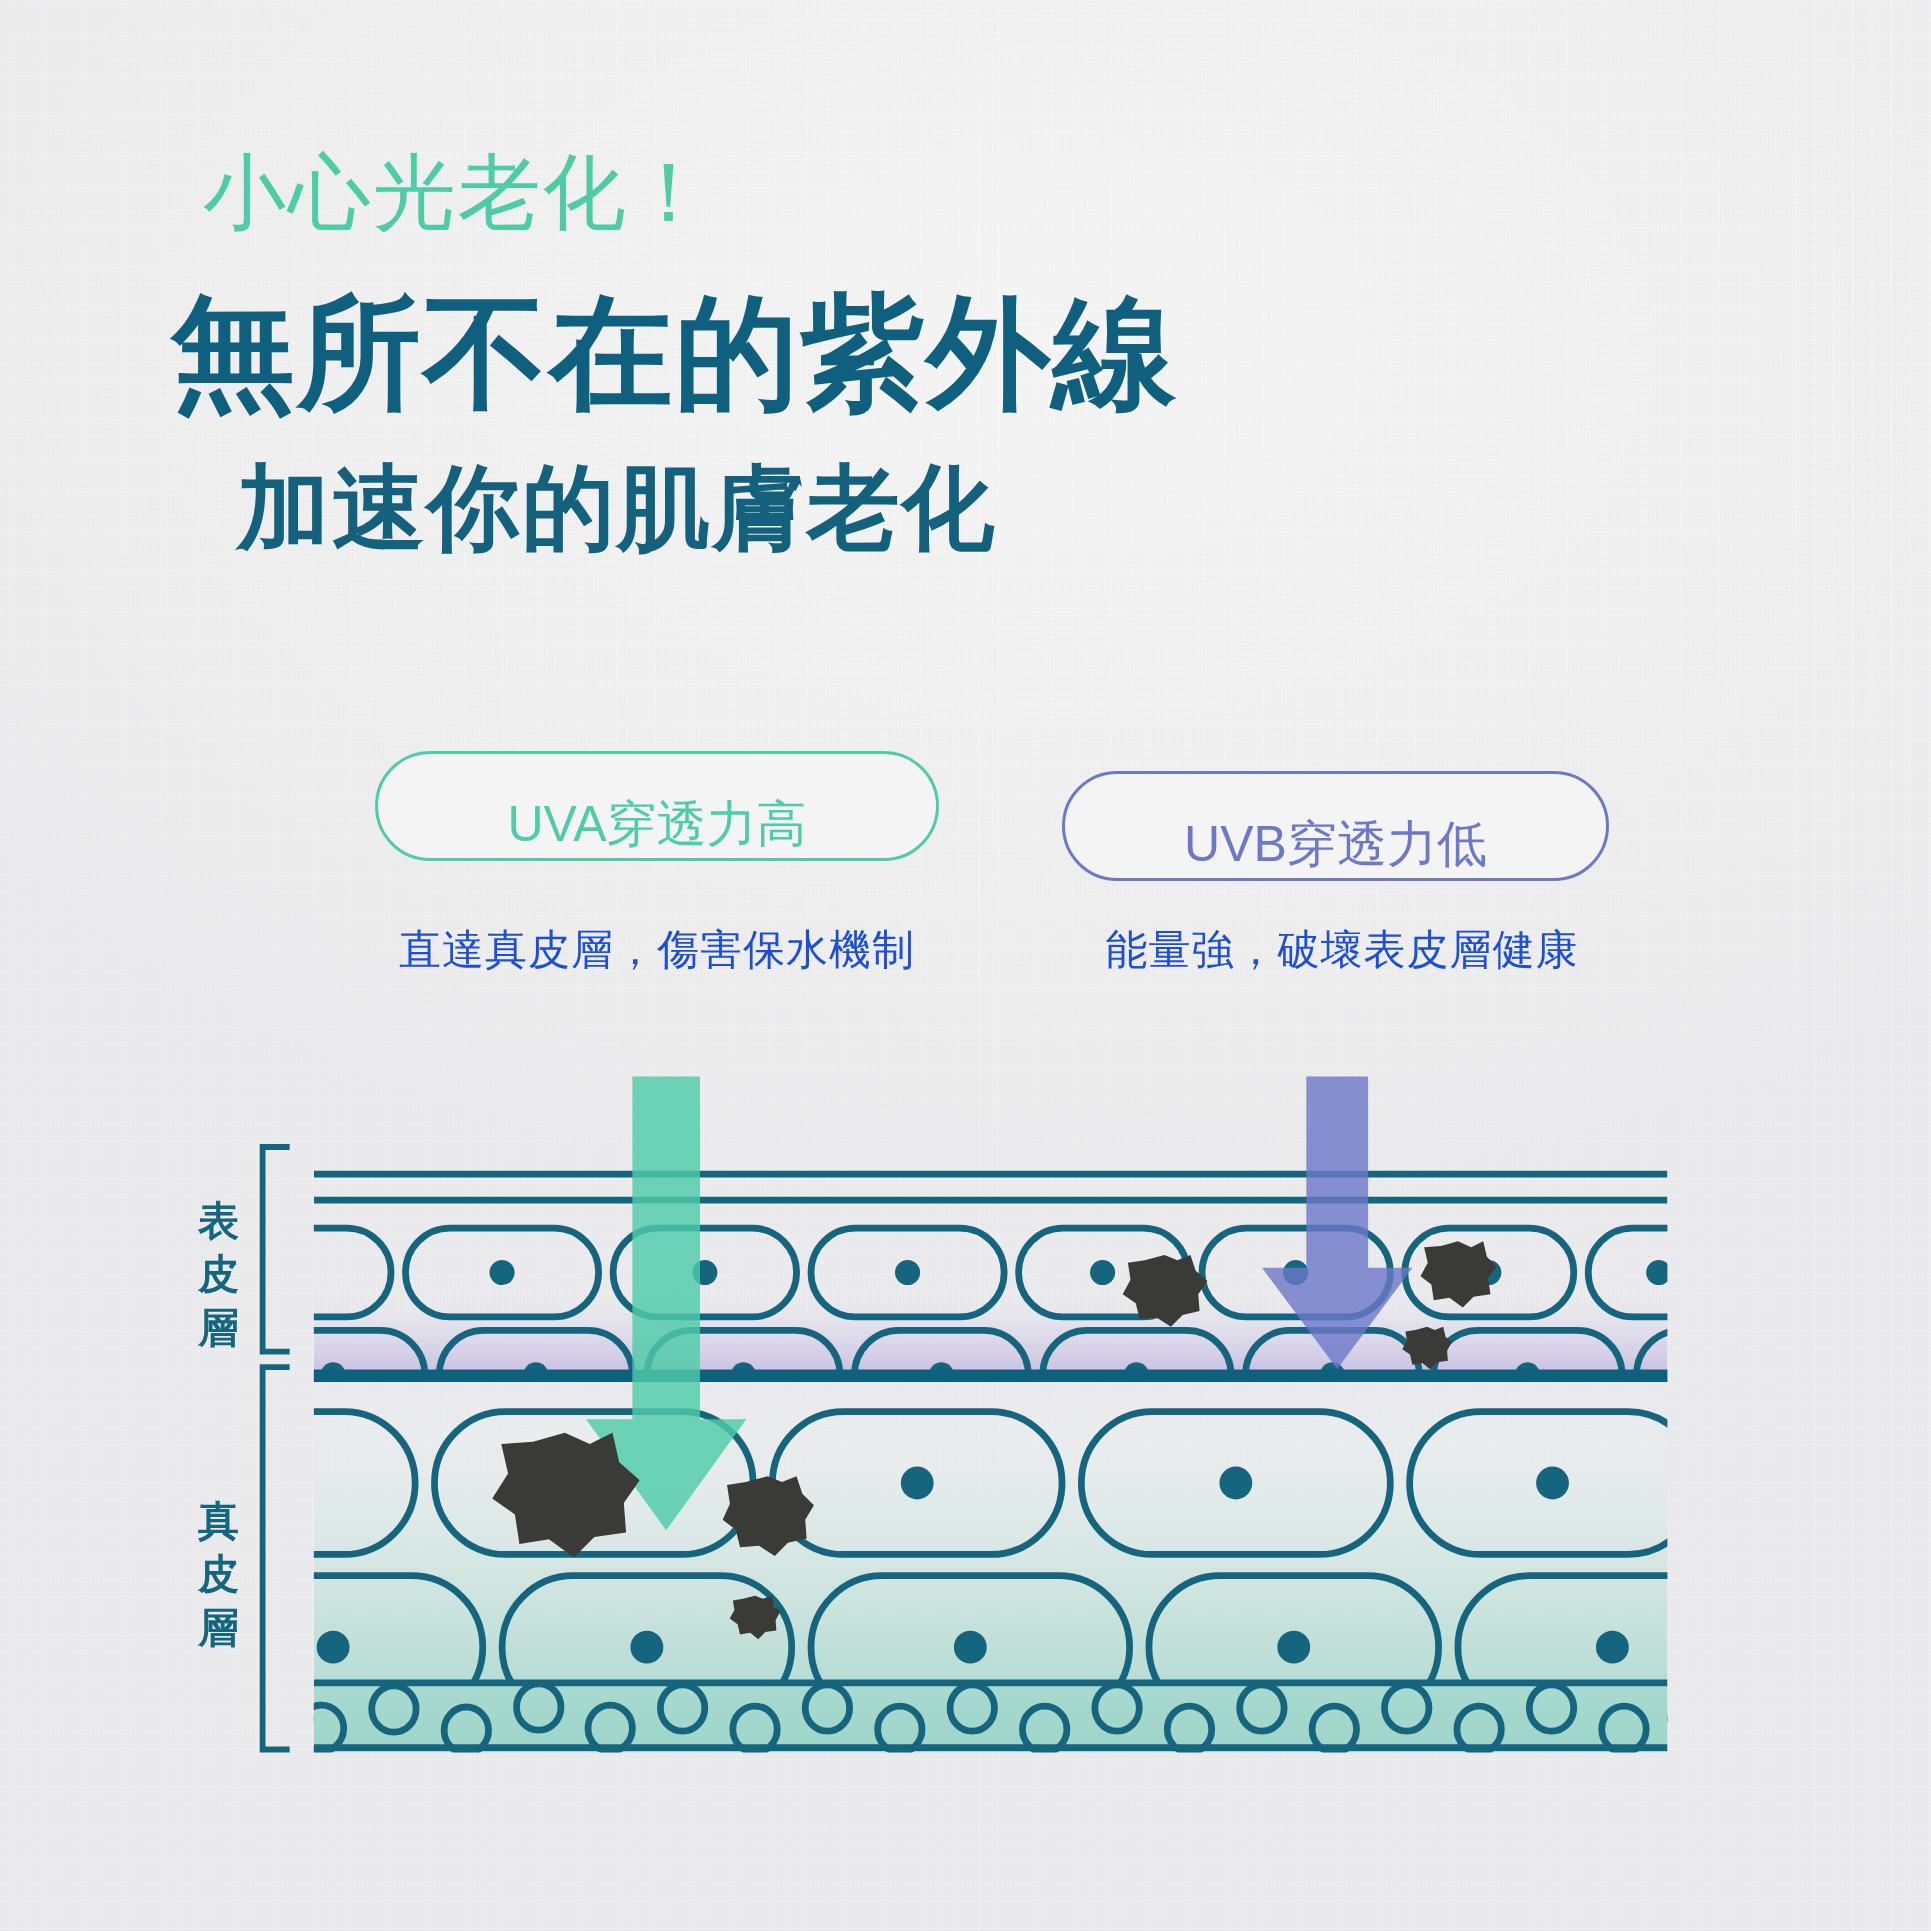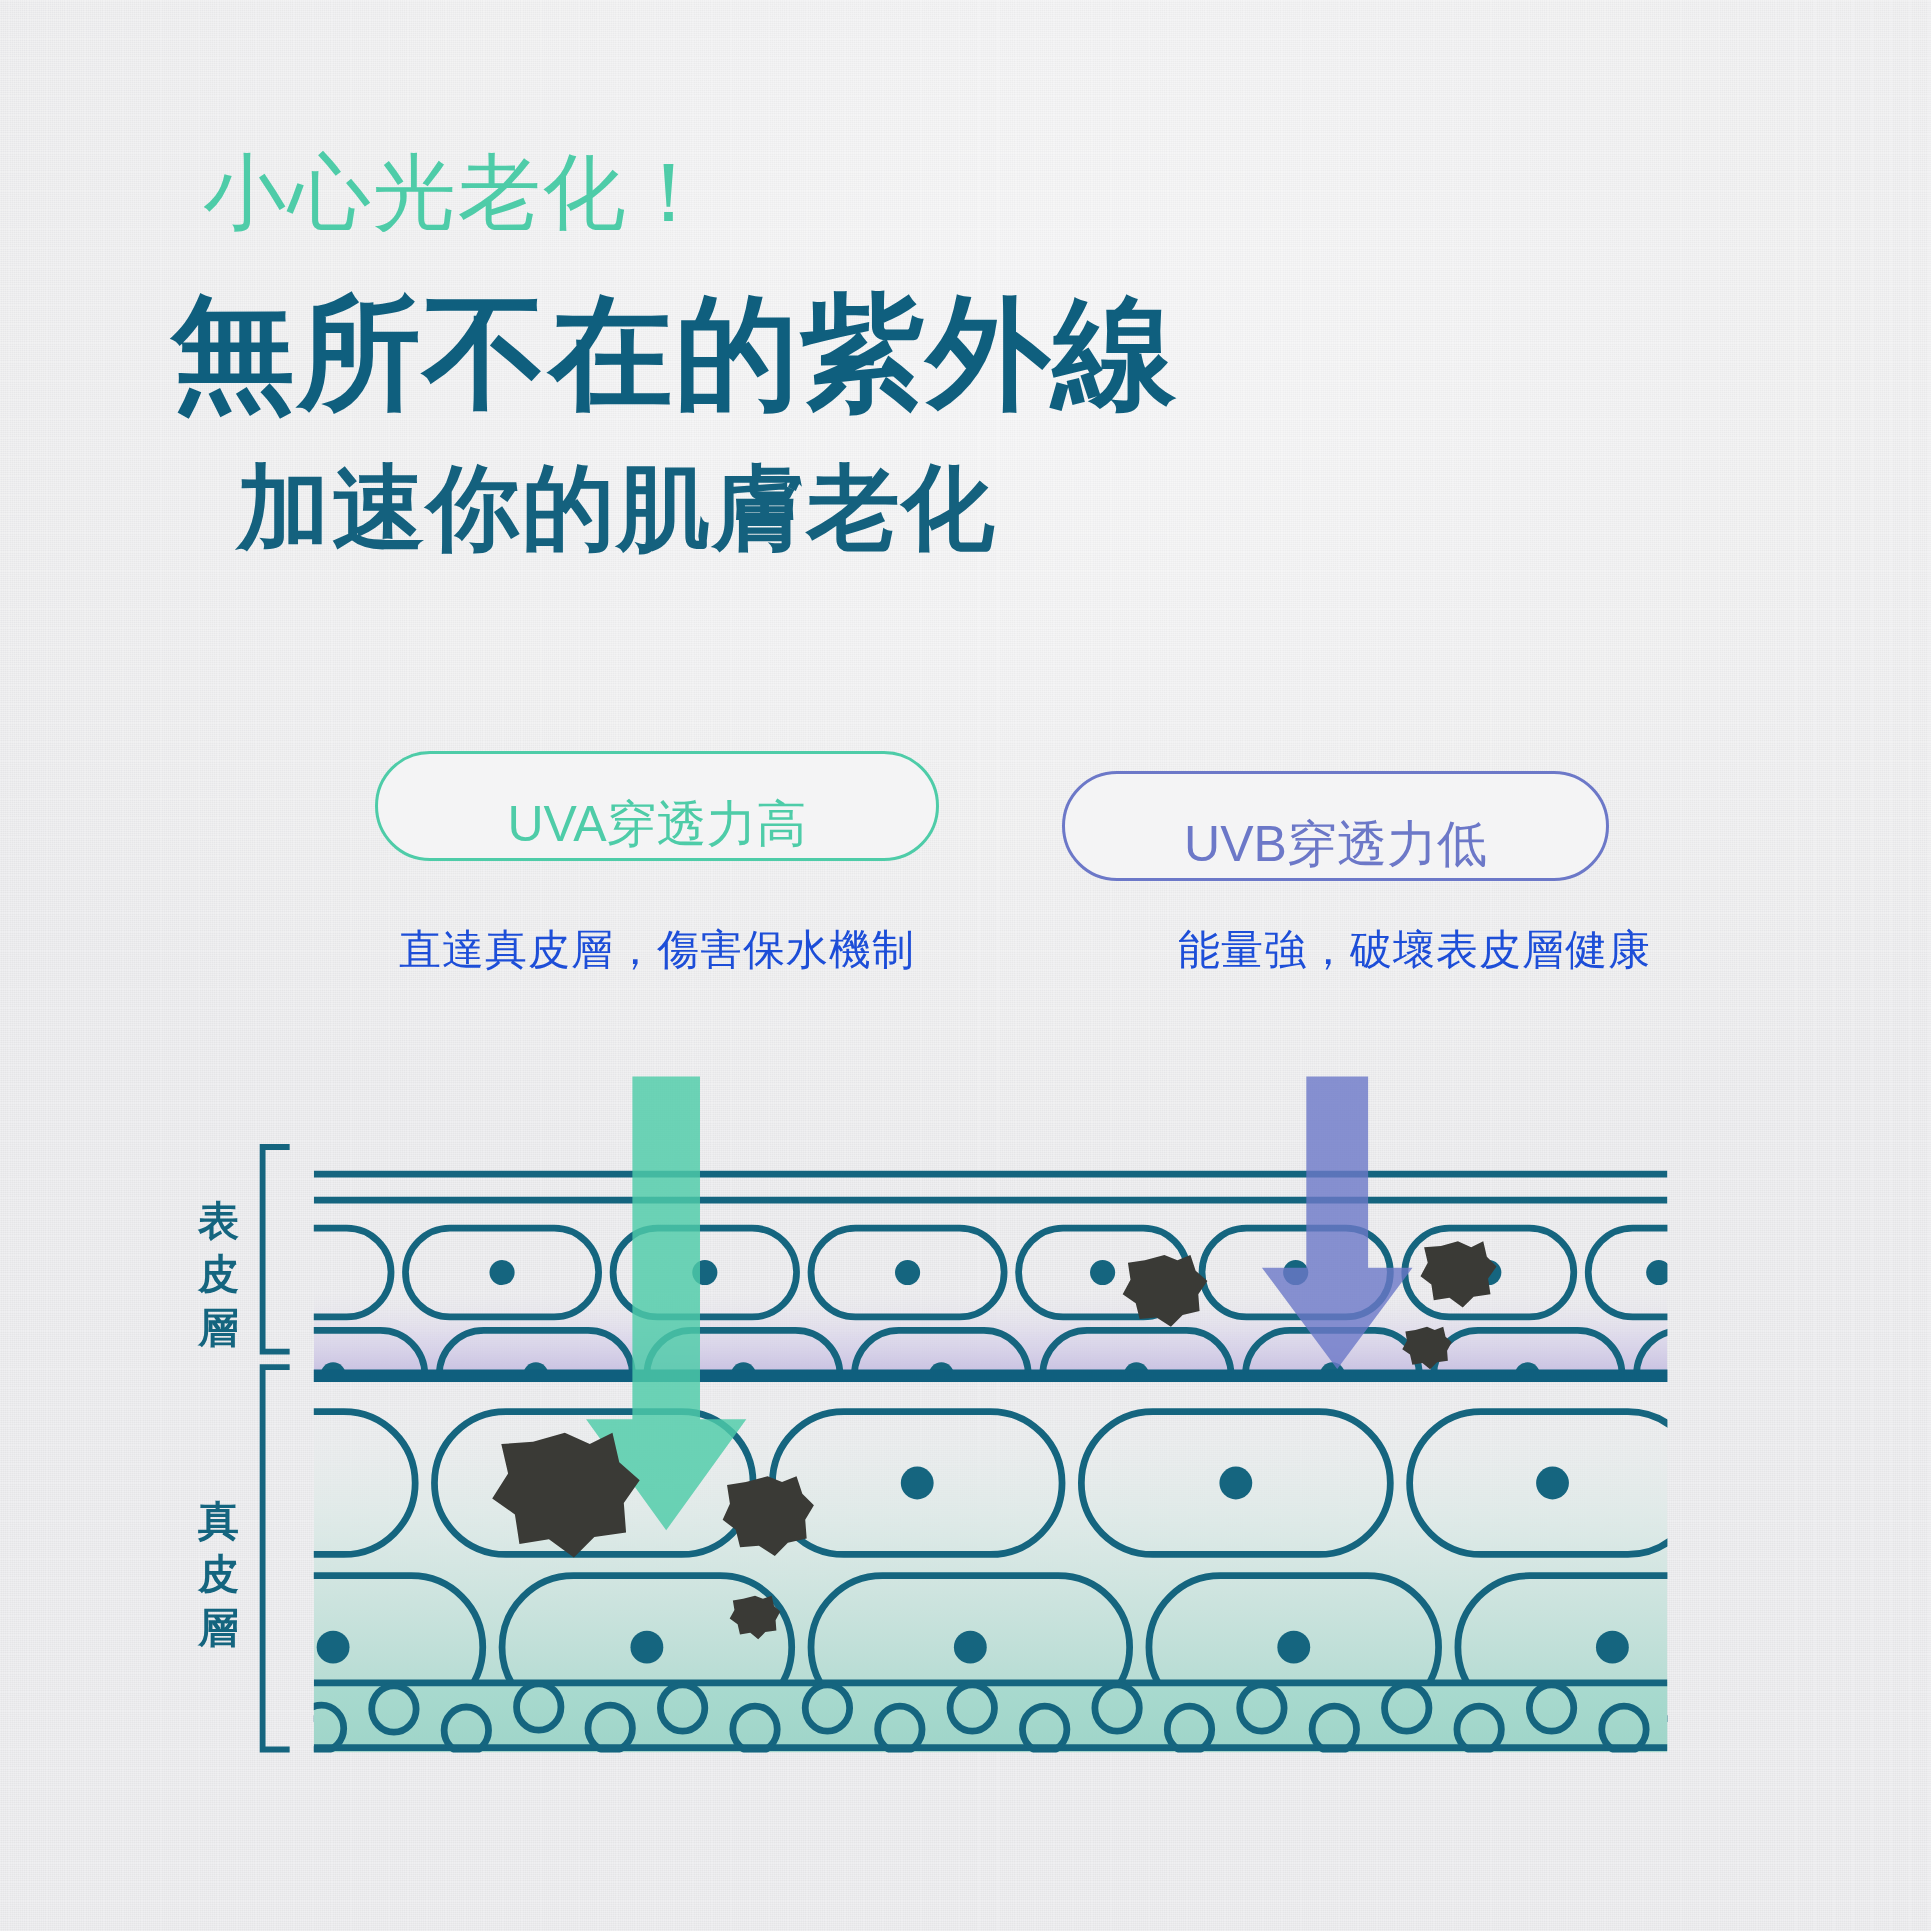--- a/index.html
+++ b/index.html
@@ -76,21 +76,21 @@
   .desc{
     position:absolute;
     text-align:center;
     color:#1d4ed8;
     font-size:42px;
     font-weight:400;
     line-height:1.55;
     letter-spacing:1px;
   }
   #desc-uva{ left:319px; top:917px; width:676px; }
-  #desc-uvb{ left:1033px; top:917px; width:618px;text-align:right; }
+  #desc-uvb{ left:1033px; top:917px; width:618px; }
 
   
   .vlabel{
     position:absolute;
     color:#14657F;
     font-size:41px;
     font-weight:700;
     line-height:1.30;
     text-align:center;
     width:60px;

